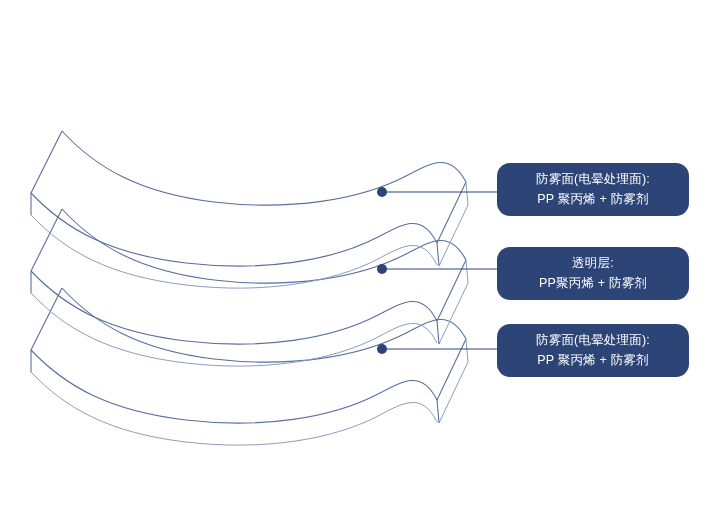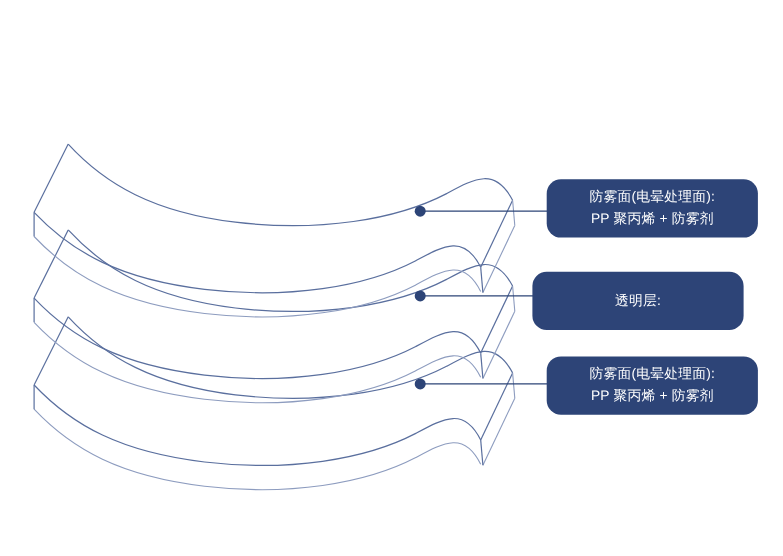--- a/index.html
+++ b/index.html
@@ -38,21 +38,21 @@
     text-align: center;
     line-height: 1.55;
     font-size: 12.5px;
     letter-spacing: 0.2px;
   }
   .label-line {
     display: block;
     white-space: nowrap;
   }
   #label-box-1 { left: 497px; top: 163px; }
-  #label-box-2 { left: 484px; top: 247px; }
+  #label-box-2 { left: 497px; top: 247px; }
   #label-box-3 { left: 497px; top: 324px; }
 </style>
 </head>
 <body>
 
 <div id="stage">
 
   <svg id="diagram-svg" viewBox="0 0 712 505">
     <defs>
 
@@ -112,20 +112,21 @@
     </g>
   </svg>
 
   <div class="label-box" id="label-box-1">
     <span class="label-line">防雾面(电晕处理面):</span>
     <span class="label-line">PP 聚丙烯 + 防雾剂</span>
   </div>
 
   <div class="label-box" id="label-box-2">
     <span class="label-line">透明层:</span>
+    <span class="label-line">PP聚丙烯 + 防雾剂</span>
   </div>
 
   <div class="label-box" id="label-box-3">
     <span class="label-line">防雾面(电晕处理面):</span>
     <span class="label-line">PP 聚丙烯 + 防雾剂</span>
   </div>
 
 </div>
 
 </body></html>

